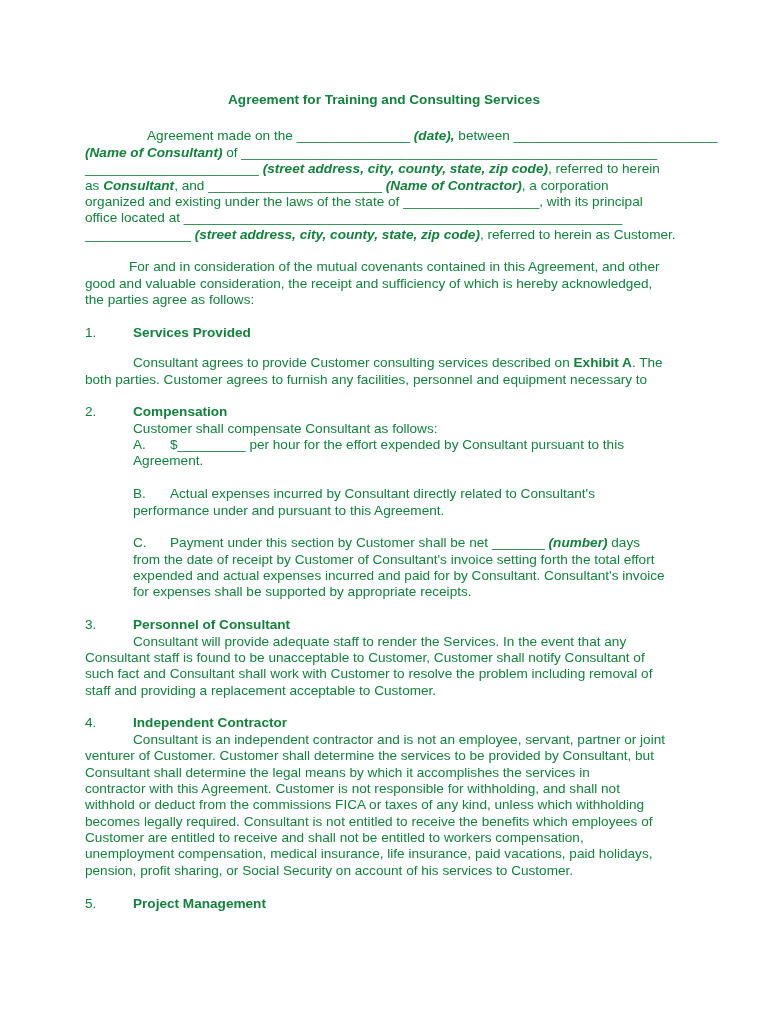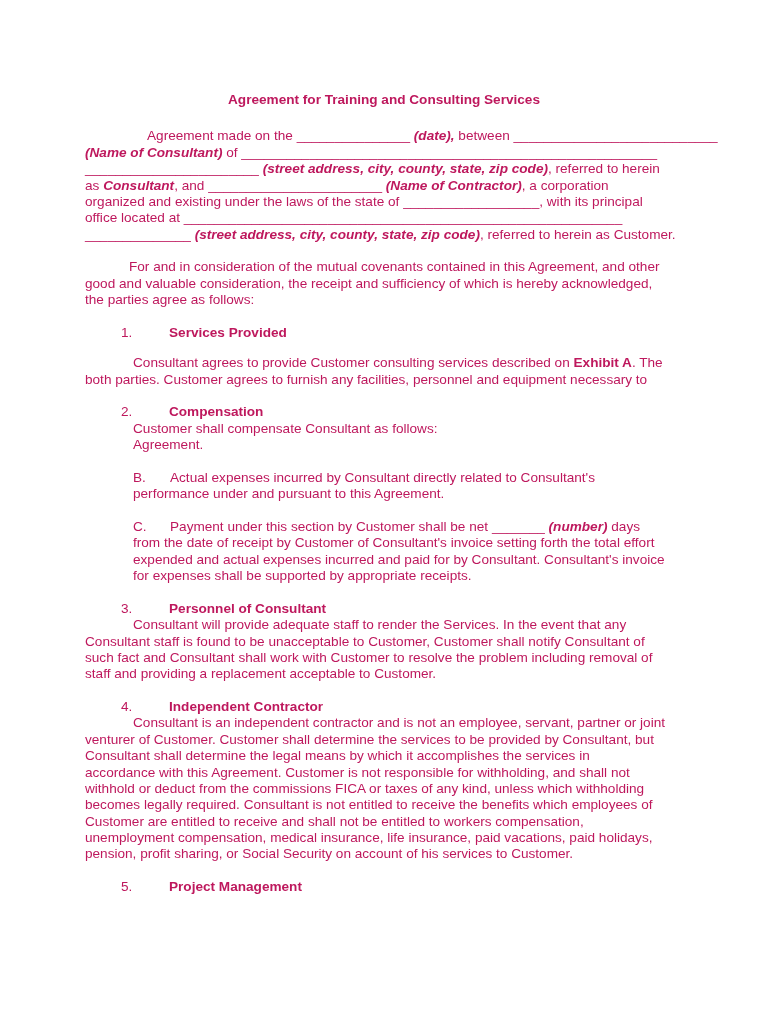--- a/index.html
+++ b/index.html
@@ -1,31 +1,31 @@
 <!DOCTYPE html>
 <html><head>
 <meta charset="utf-8">
 <style>
   html, body { margin: 0; padding: 0; background: #ffffff; }
   .page {
     position: relative;
     width: 770px;
     height: 1024px;
     background: #ffffff;
-    color: #be185d;
+    color: #15803d;
     font-family: "Liberation Sans", sans-serif;
     font-size: 13.6px;
     line-height: 16.37px;
     box-sizing: border-box;
     padding: 92px 87px 0 85px;
     overflow: hidden;
   }
   .title { font-weight: 700; text-align: center; margin-bottom: 20px; }
   .block { margin-bottom: 16.37px; }
-  .block.mb0 { margin-bottom: 0; margin-left: 36px; }
+  .block.mb0 { margin-bottom: 0; }
   .line { white-space: pre; }
   .b  { font-weight: 700; }
   .bi { font-weight: 700; font-style: italic; text-align: right; }
   .num  { display: inline-block; width: 48px; }
   .num2 { display: inline-block; width: 37px; }
 </style>
 </head>
 <body>
 
 <div class="page">
@@ -50,20 +50,21 @@
       </div>
       <div class="block">
         <div class="line" style="padding-left: 48px; margin-top: 14px;"><span>Consultant agrees to provide Customer consulting services described on </span><span class="b">Exhibit A</span><span>. The</span></div>
         <div class="line"><span>both parties. Customer agrees to furnish any facilities, personnel and equipment necessary to</span></div>
       </div>
       <div class="block mb0">
         <div class="line"><span class="num">2.</span><span class="b">Compensation</span></div>
       </div>
       <div class="block">
         <div class="line" style="padding-left: 48px;"><span>Customer shall compensate Consultant as follows:</span></div>
+        <div class="line" style="padding-left: 48px;"><span class="num2">A.</span><span>$</span><span>_________</span><span> per hour for the effort expended by Consultant pursuant to this</span></div>
         <div class="line" style="padding-left: 48px;"><span>Agreement.</span></div>
       </div>
       <div class="block">
         <div class="line" style="padding-left: 48px;"><span class="num2">B.</span><span>Actual expenses incurred by Consultant directly related to Consultant's</span></div>
         <div class="line" style="padding-left: 48px;"><span>performance under and pursuant to this Agreement.</span></div>
       </div>
       <div class="block">
         <div class="line" style="padding-left: 48px;"><span class="num2">C.</span><span>Payment under this section by Customer shall be net </span><span>_______</span><span> </span><span class="bi">(number)</span><span> days</span></div>
         <div class="line" style="padding-left: 48px;"><span>from the date of receipt by Customer of Consultant's invoice setting forth the total effort</span></div>
         <div class="line" style="padding-left: 48px;"><span>expended and actual expenses incurred and paid for by Consultant. Consultant's invoice</span></div>
@@ -78,21 +79,21 @@
         <div class="line"><span>such fact and Consultant shall work with Customer to resolve the problem including removal of</span></div>
         <div class="line"><span>staff and providing a replacement acceptable to Customer.</span></div>
       </div>
       <div class="block mb0">
         <div class="line"><span class="num">4.</span><span class="b">Independent Contractor</span></div>
       </div>
       <div class="block">
         <div class="line" style="padding-left: 48px;"><span>Consultant is an independent contractor and is not an employee, servant, partner or joint</span></div>
         <div class="line"><span>venturer of Customer. Customer shall determine the services to be provided by Consultant, but</span></div>
         <div class="line"><span>Consultant shall determine the legal means by which it accomplishes the services in</span></div>
-        <div class="line"><span>accordance with this Agreement. Customer is not responsible for withholding, and shall not</span></div>
+        <div class="line"><span>contractor with this Agreement. Customer is not responsible for withholding, and shall not</span></div>
         <div class="line"><span>withhold or deduct from the commissions FICA or taxes of any kind, unless which withholding</span></div>
         <div class="line"><span>becomes legally required. Consultant is not entitled to receive the benefits which employees of</span></div>
         <div class="line"><span>Customer are entitled to receive and shall not be entitled to workers compensation,</span></div>
         <div class="line"><span>unemployment compensation, medical insurance, life insurance, paid vacations, paid holidays,</span></div>
         <div class="line"><span>pension, profit sharing, or Social Security on account of his services to Customer.</span></div>
       </div>
       <div class="block mb0">
         <div class="line"><span class="num">5.</span><span class="b">Project Management</span></div>
       </div>
     </div>

